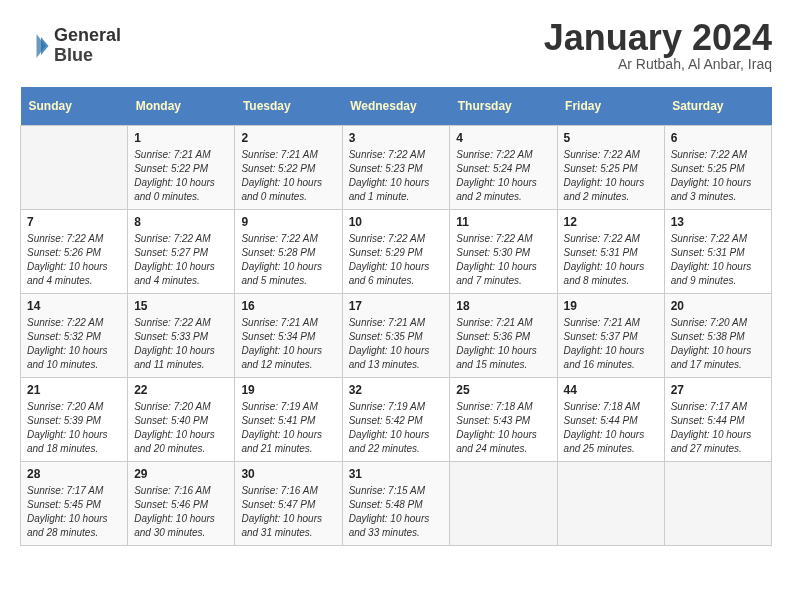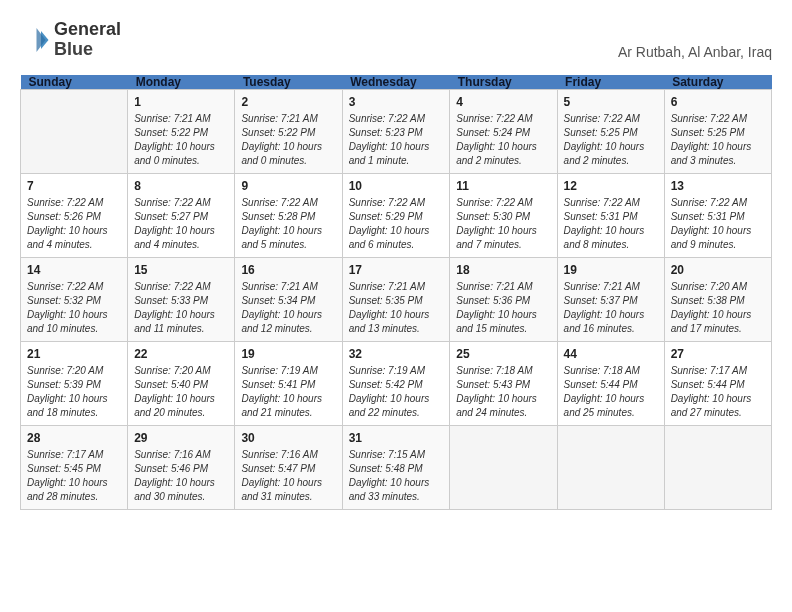--- a/index.html
+++ b/index.html
@@ -6,21 +6,21 @@
     body {
       font-family: Arial, sans-serif;
       background: #fff;
       width: 792px;
       min-height: 612px;
       padding: 20px;
     }
     .header {
       display: flex;
       justify-content: space-between;
-      align-items: flex-end;
+      align-items: center;
       margin-bottom: 15px;
     }
     .logo {
       display: flex;
       align-items: center;
       gap: 4px;
     }
     .logo-text {
       display: flex;
       flex-direction: column;
@@ -50,23 +50,23 @@
       color: #555;
       margin-top: 0;
     }
     table {
       width: 100%;
       border-collapse: collapse;
       font-size: 10.5px;
     }
     thead th {
       background-color: #4a7fc1;
-      color: #0f172a;
+      color: #fef9c3;
       text-align: left;
-      padding: 0 8px;
+      padding: 12px 8px;
       font-size: 12px;
       font-weight: bold;
     }
     tbody td {
       border: 1px solid #ccc;
       vertical-align: top;
       padding: 5px 6px;
       width: 108px;
       min-height: 80px;
       background: #fff;
@@ -98,20 +98,21 @@
     <svg class="logo-icon" viewBox="0 0 40 40">
       <polygon points="28,8 38,20 28,32" fill="#4a90c4"></polygon>
       <polygon points="22,4 34,20 22,36" fill="#2e6da4" opacity="0.7"></polygon>
     </svg>
     <div class="logo-text">
       <span>General</span>
       <span>Blue</span>
     </div>
   </div>
   <div class="title-section">
+    <div class="month-title">January 2024</div>
     <div class="subtitle">Ar Rutbah, Al Anbar, Iraq</div>
   </div>
 </div>
 
 <table>
   <thead>
     <tr>
       <th>Sunday</th>
       <th>Monday</th>
       <th>Tuesday</th>

